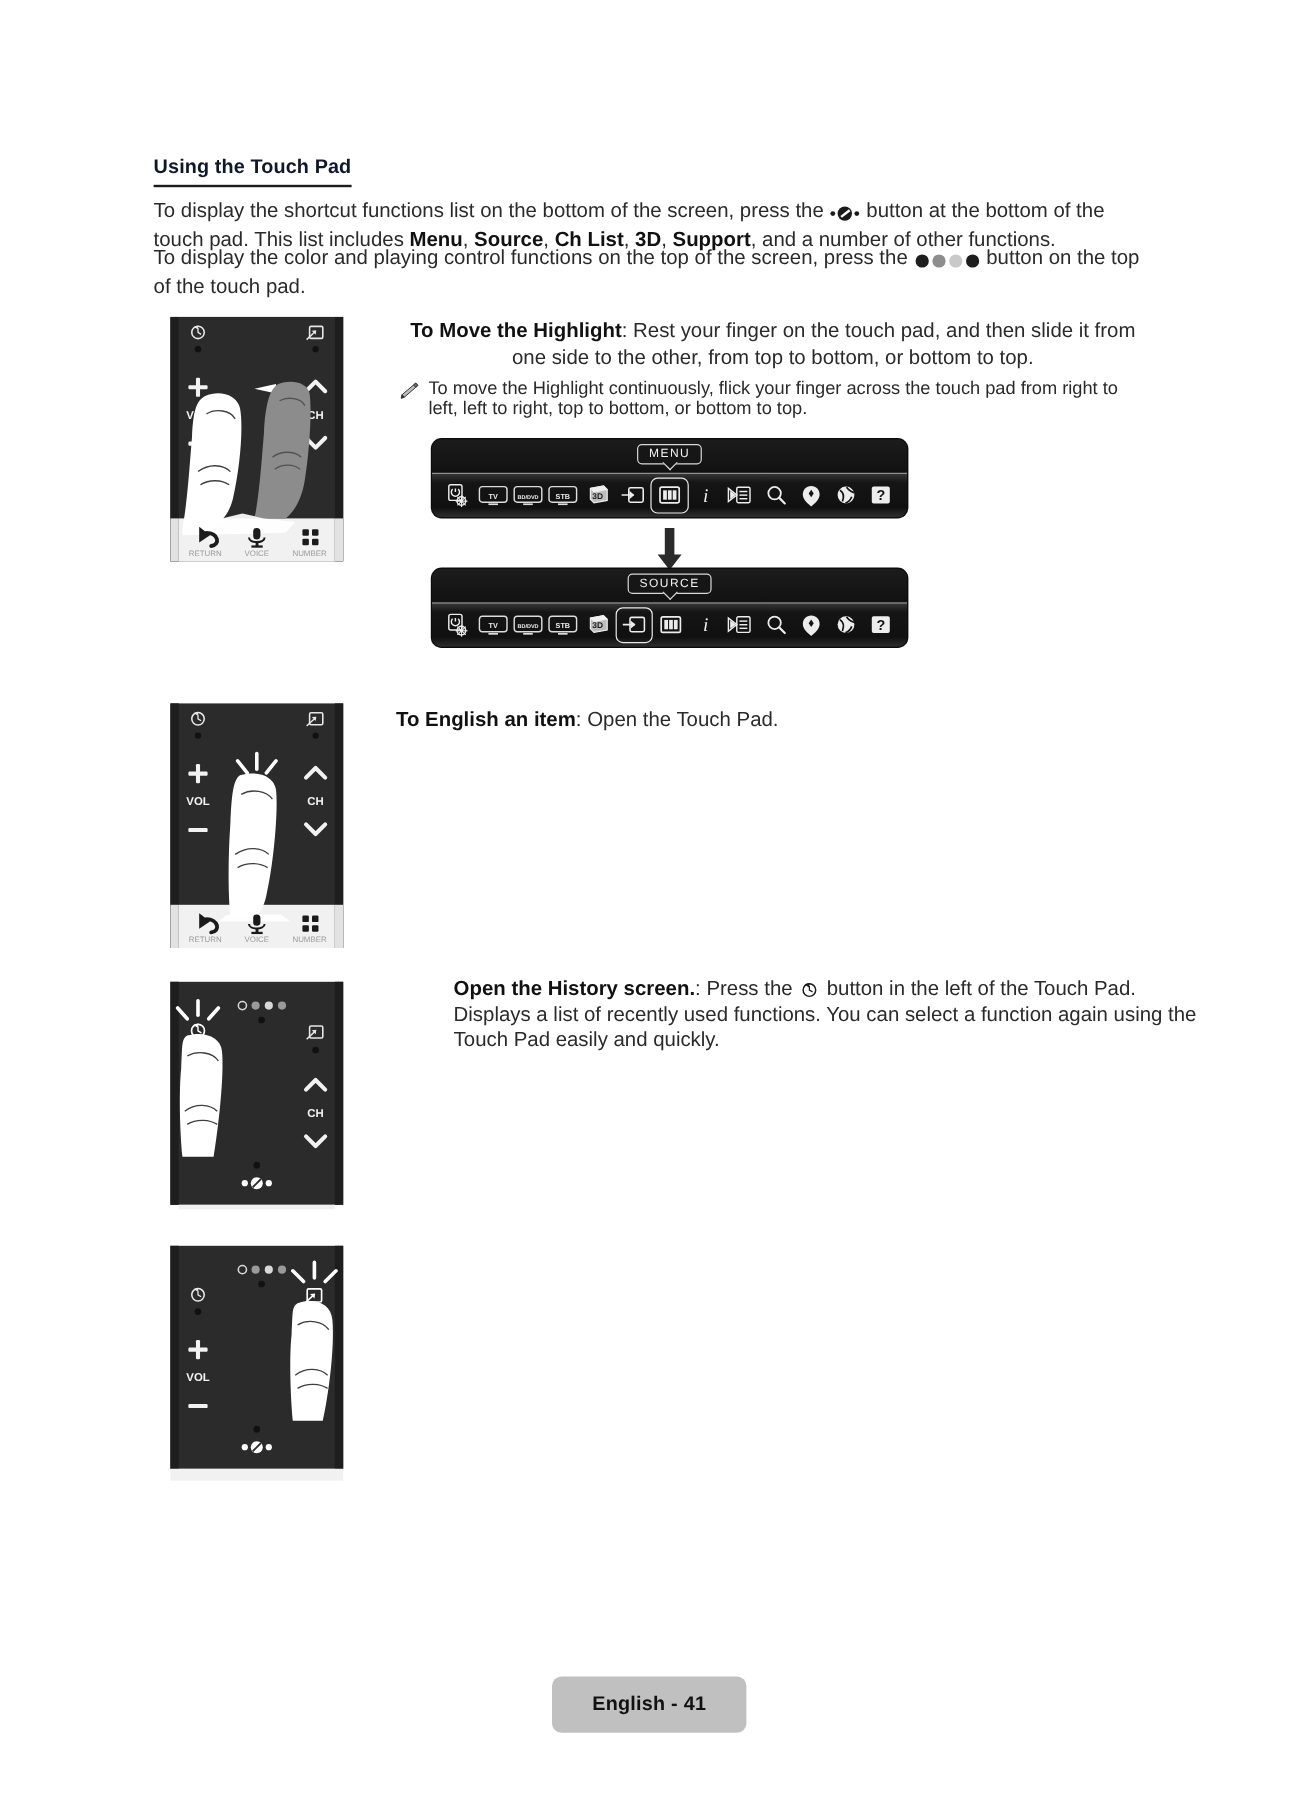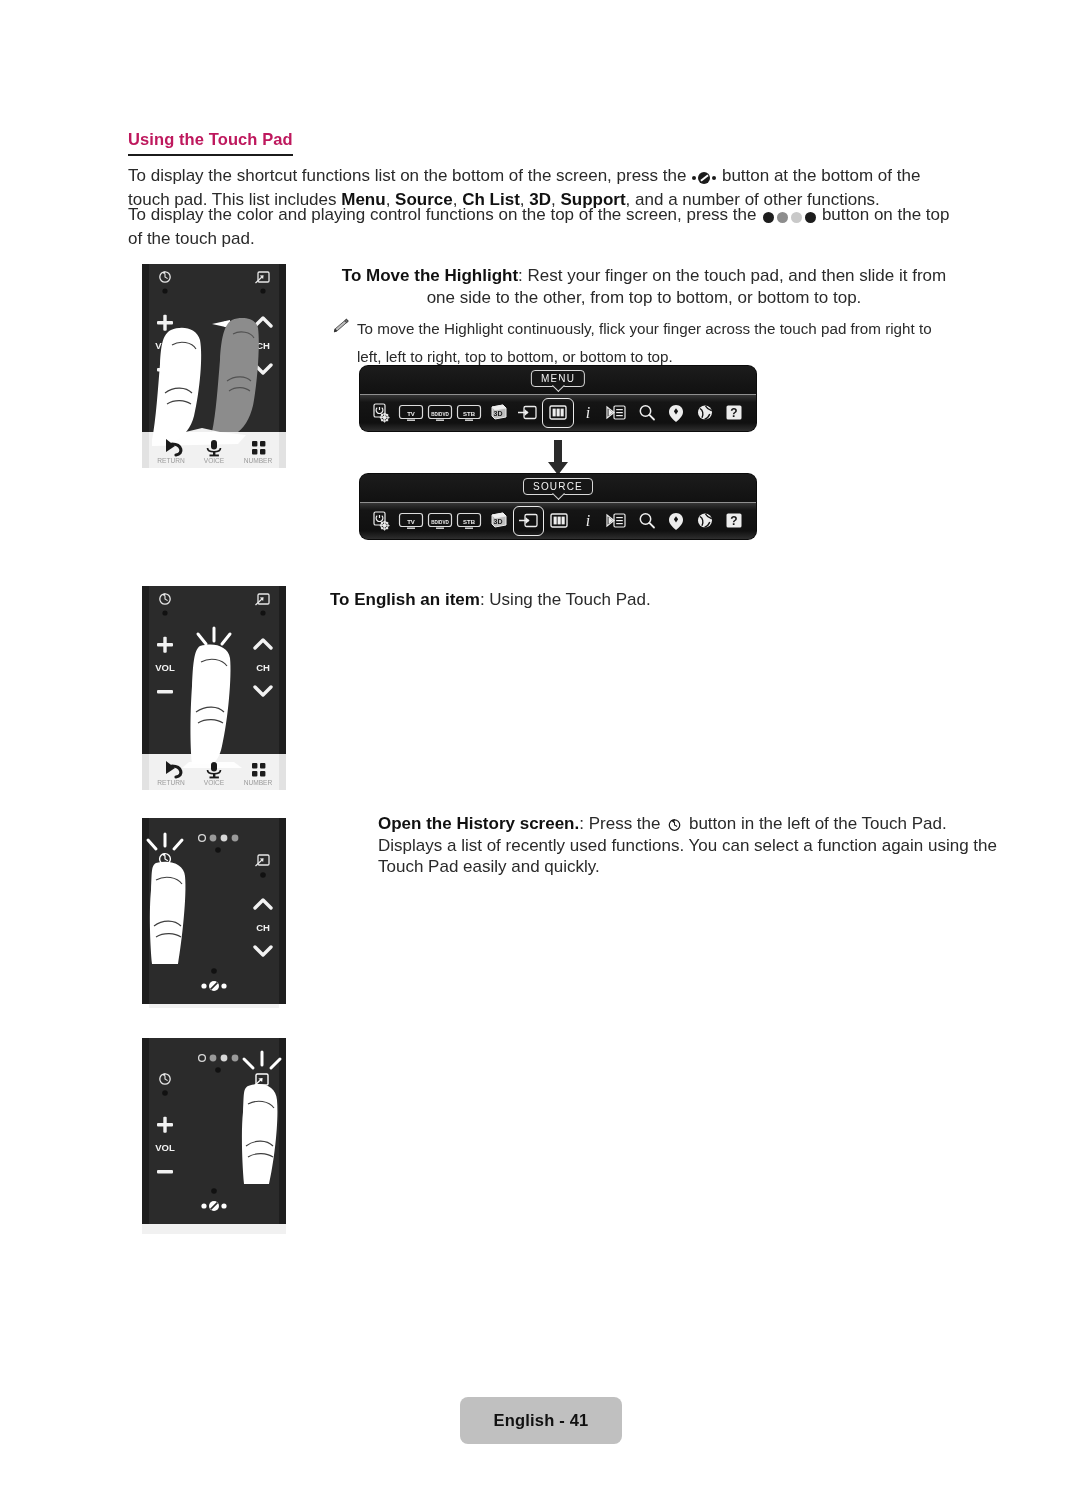--- a/index.html
+++ b/index.html
@@ -24,21 +24,21 @@
   }
 
   
   .section-heading {
     position: absolute;
     left: 128px;
     top: 130px;
     font-size: 16.5px;
     font-weight: bold;
     letter-spacing: .1px;
-    color: #be185d;
+    color: #0f172a;
     padding-bottom: 5px;
     border-bottom: 2px solid #1b1b1b;
     display: inline-block;
   }
 
   
   .para {
     position: absolute;
     font-size: 17px;
     line-height: 21.6px;
@@ -54,21 +54,21 @@
   #para-select   { left: 330px; top: 589px; width: 628px; }
   #para-history  { left: 330px; top: 813px; width: 628px; margin-left: 48px; }
   #para-tools    { left: 330px; top: 1034px; width: 628px; }
 
   .note {
     position: absolute;
     left: 330px;
     top: 315px;
     width: 628px;
     font-size: 15.2px;
-    line-height: 28px;
+    line-height: 17px;
     color: #2a2a2a;
     padding-left: 27px;
     box-sizing: border-box;
   }
   .note .pencil {
     position: absolute;
     left: 0;
     top: 2px;
     width: 20px;
     height: 18px;
@@ -631,21 +631,21 @@
           <rect x="118" y="177" width="5.4" height="5.4" rx="1"></rect>
           <rect x="126" y="177" width="5.4" height="5.4" rx="1"></rect>
           <rect x="118" y="185" width="5.4" height="5.4" rx="1"></rect>
           <rect x="126" y="185" width="5.4" height="5.4" rx="1"></rect>
         </g>
         <text x="124" y="199" font-family="Liberation Sans, sans-serif" font-size="6.6" fill="#9a9a9a" text-anchor="middle">NUMBER</text>
       </g>
     </svg>
   </div>
 
-  <div class="para" id="para-select"><b>To English an item</b><span>: Using the Touch Pad.</span></div>
+  <div class="para" id="para-select"><b>To English an item</b><span>: Open the Touch Pad.</span></div>
 
   <div class="remote" style="left:134px; top:818px; width:160px; height:190px;">
     <svg width="160" height="190" viewBox="0 0 160 190">
       <rect x="0" y="0" width="160" height="190" fill="#ffffff"></rect>
       <rect x="8" y="0" width="144" height="186" fill="#2b2b2b"></rect>
       <rect x="8" y="0" width="7" height="186" fill="#1e1e1e"></rect>
       <rect x="145" y="0" width="7" height="186" fill="#1e1e1e"></rect>
       <rect x="15" y="186" width="130" height="4" fill="#f1f1f1"></rect>
 
       <g>

